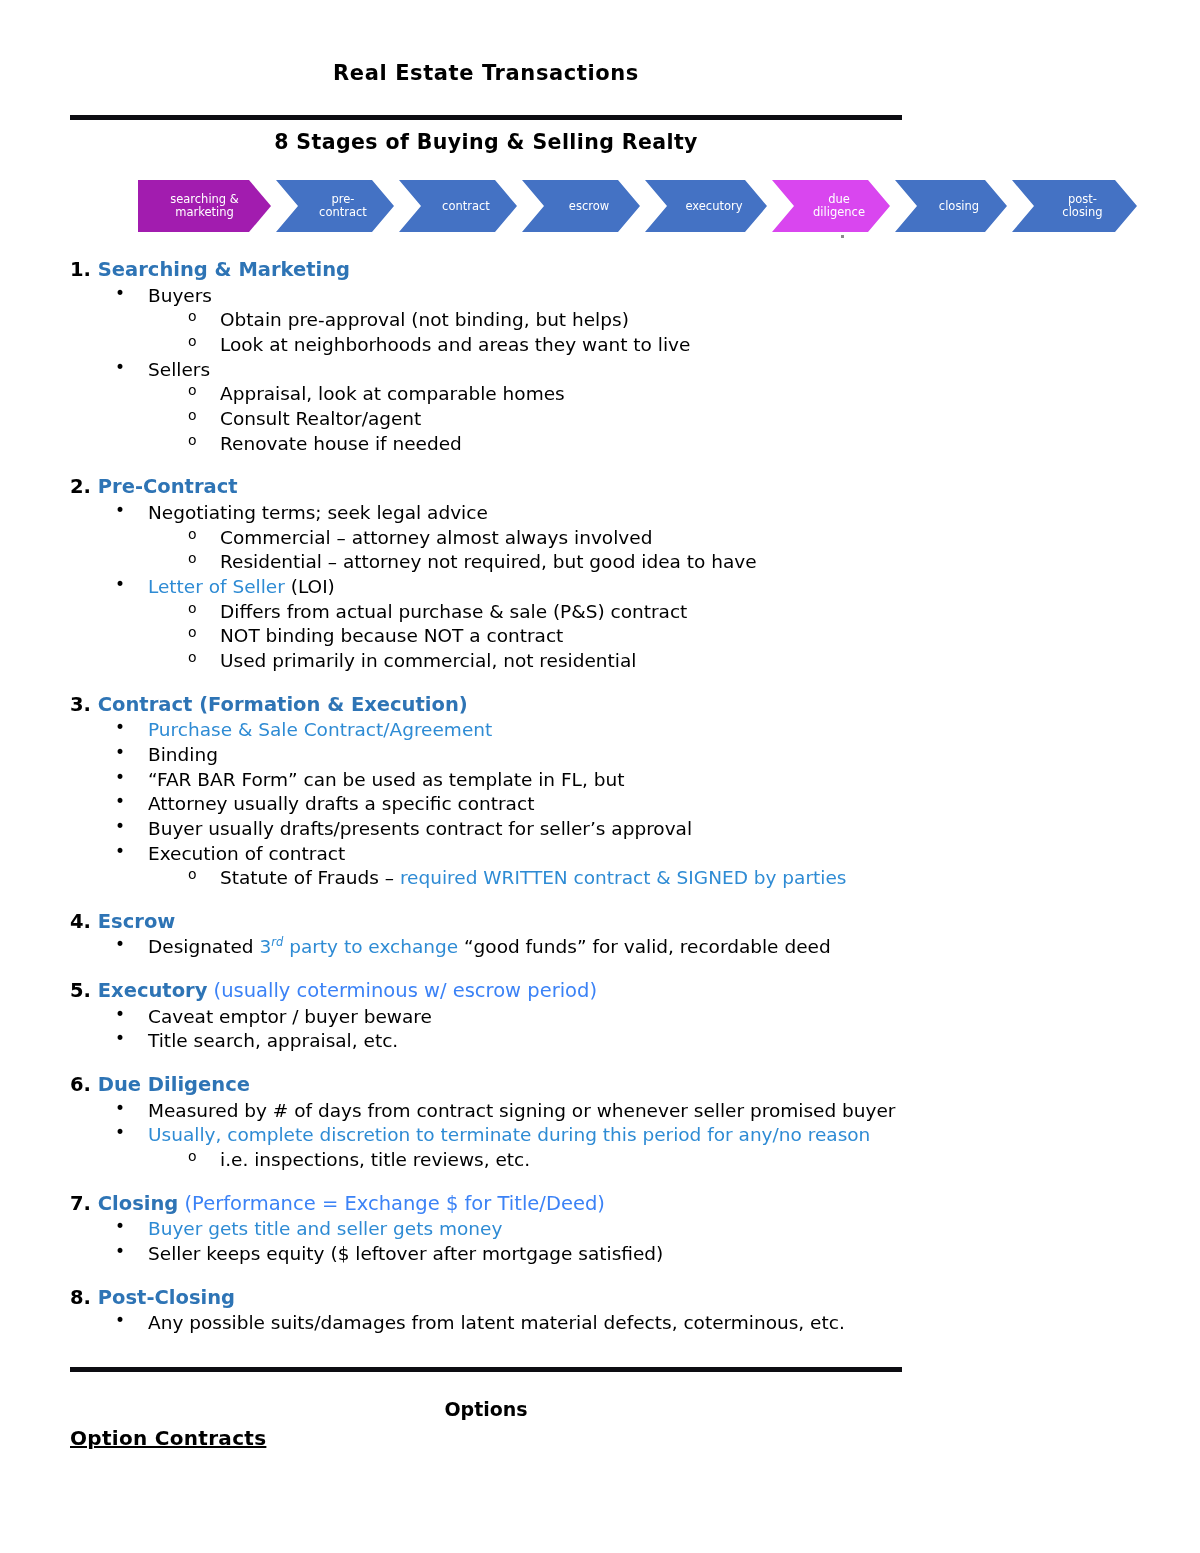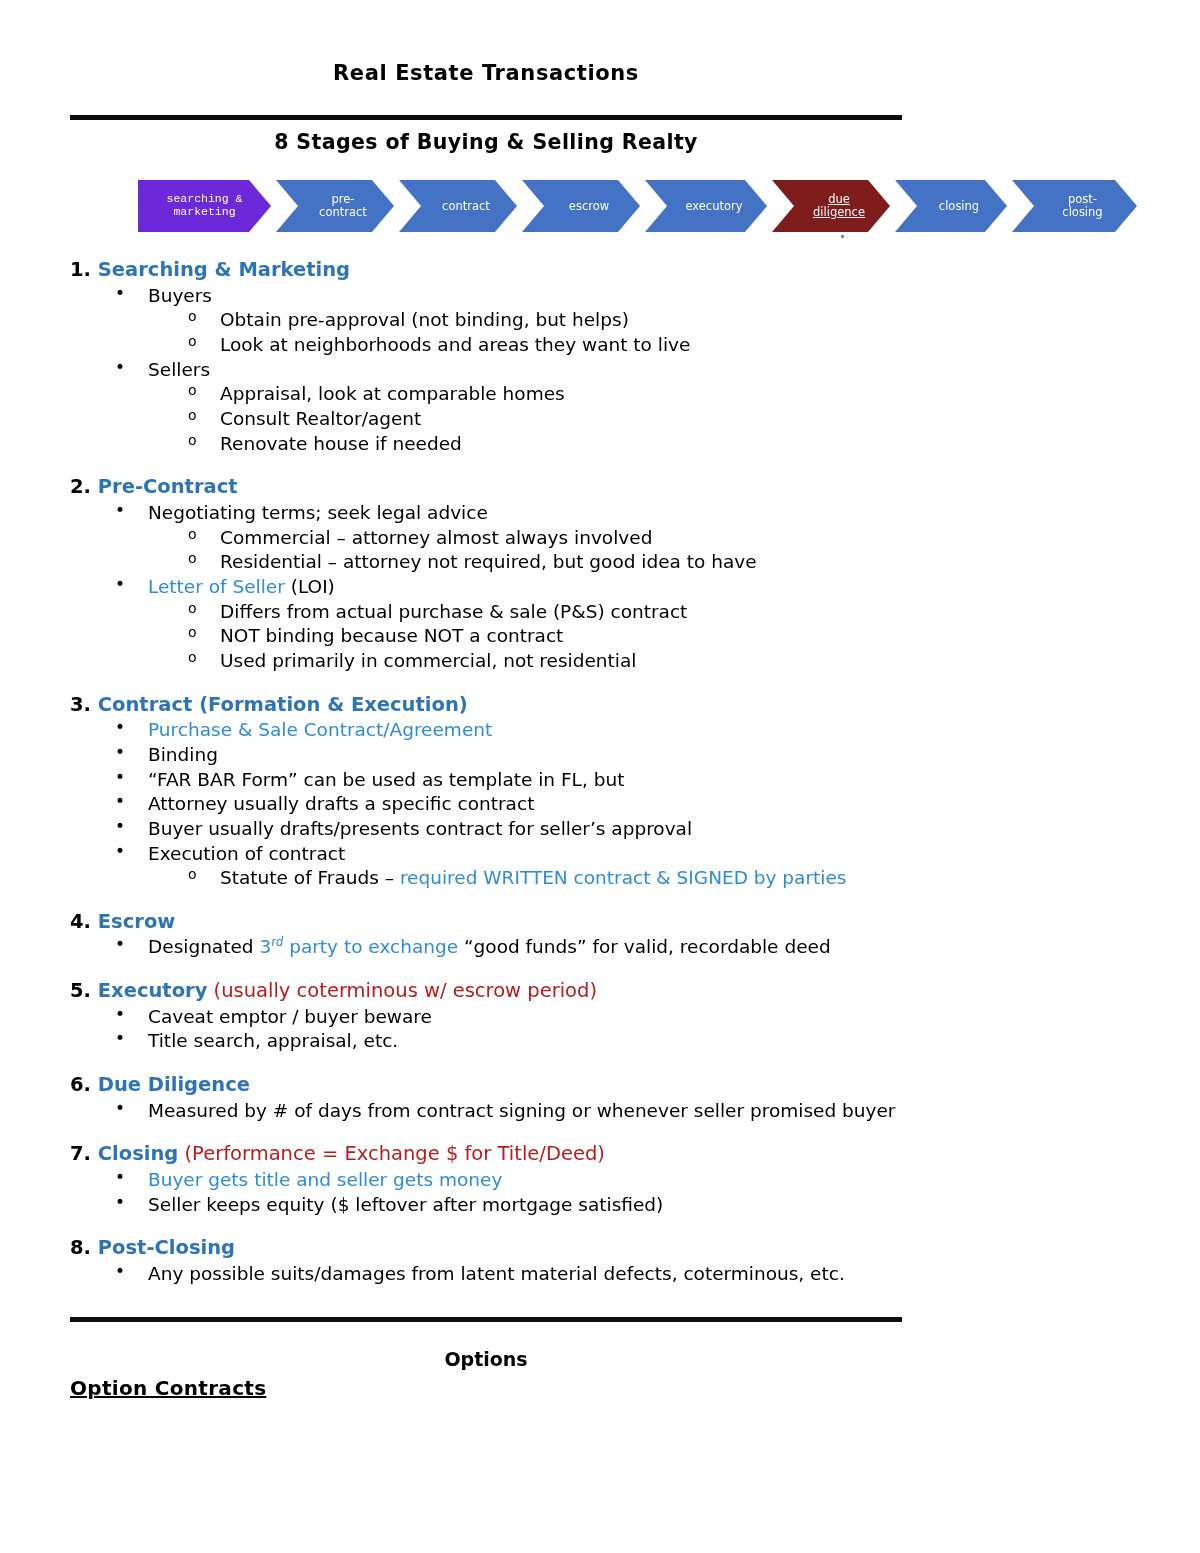--- a/index.html
+++ b/index.html
@@ -103,21 +103,21 @@
     font-size: 19.5px;
     font-weight: bold;
     line-height: 1.26;
     color: #000000;
     padding-left: 8px;
     text-indent: -8px;
   }
   .h-item .num { color: #000000; }
   .h-item .blue { color: #2e74b5; }
   .h-item .plain {
-    color: #b91c1c;
+    color: #3b82f6;
     font-weight: normal;
   }
 
   ul.l1 {
     list-style: none;
     margin: 0;
     padding: 0;
   }
   ul.l1 > li {
     font-size: 18.5px;
@@ -174,36 +174,36 @@
 
 <div class="page">
 
   <div class="doc-title">Real Estate Transactions</div>
   <div class="rule"></div>
 
   <div class="section-title">8 Stages of Buying &amp; Selling Realty</div>
 
   <div class="chevron-wrap">
     <div class="chevron-row" id="chevron-row">
-        <div class="chev first" style="flex: 0 0 133px; background: #6d28d9; color: rgb(255, 255, 255); font-family: Liberation Mono, monospace;">
+        <div class="chev first" style="flex: 0 0 133px; background: #a21caf; color: rgb(255, 255, 255);">
           <span>searching &amp;<br>marketing</span>
         </div>
         <div class="chev point" style="flex: 0 0 118px; background: rgb(68, 114, 196); color: rgb(255, 255, 255);">
           <span>pre-<br>contract</span>
         </div>
         <div class="chev point" style="flex: 0 0 118px; background: rgb(68, 114, 196); color: rgb(255, 255, 255);">
           <span>contract</span>
         </div>
         <div class="chev point" style="flex: 0 0 118px; background: rgb(68, 114, 196); color: rgb(255, 255, 255);">
           <span>escrow</span>
         </div>
         <div class="chev point" style="flex: 0 0 122px; background: rgb(68, 114, 196); color: rgb(255, 255, 255);">
           <span>executory</span>
         </div>
-        <div class="chev point" style="flex: 0 0 118px; background: #7f1d1d; color: rgb(255, 255, 255); text-decoration: underline;">
+        <div class="chev point" style="flex: 0 0 118px; background: #d946ef; color: rgb(255, 255, 255);">
           <span>due<br>diligence</span>
         </div>
         <div class="chev point" style="flex: 0 0 112px; background: rgb(68, 114, 196); color: rgb(255, 255, 255);">
           <span>closing</span>
         </div>
         <div class="chev point" style="flex: 0 0 125px; background: rgb(68, 114, 196); color: rgb(255, 255, 255);">
           <span>post-<br>closing</span>
         </div>
       </div>
     <div class="dot-artifact"></div>
@@ -261,20 +261,23 @@
         <div class="h-item"><span class="num">5.</span> <span class="blue" style="color:#2E74B5">Executory</span><span class="plain"> (usually coterminous w/ escrow period)</span></div>
         <ul class="l1">
           <li><span>Caveat emptor / buyer beware</span></li>
           <li><span>Title search, appraisal, etc.</span></li>
         </ul>
       </div>
       <div class="block">
         <div class="h-item"><span class="num">6.</span> <span class="blue" style="color:#2E74B5">Due Diligence</span></div>
         <ul class="l1">
           <li><span>Measured by # of days from contract signing or whenever seller promised buyer</span></li>
+          <li><span style="color:#2E8BD4">Usually, complete discretion to terminate during this period for any/no reason</span><ul class="l2">
+              <li><span>i.e. inspections, title reviews, etc.</span></li>
+            </ul></li>
         </ul>
       </div>
       <div class="block">
         <div class="h-item"><span class="num">7.</span> <span class="blue" style="color:#2E74B5">Closing</span><span class="plain"> (Performance = Exchange $ for Title/Deed)</span></div>
         <ul class="l1">
           <li><span style="color:#2E8BD4">Buyer gets title and seller gets money</span></li>
           <li><span>Seller keeps equity ($ leftover after mortgage satisfied)</span></li>
         </ul>
       </div>
       <div class="block">

